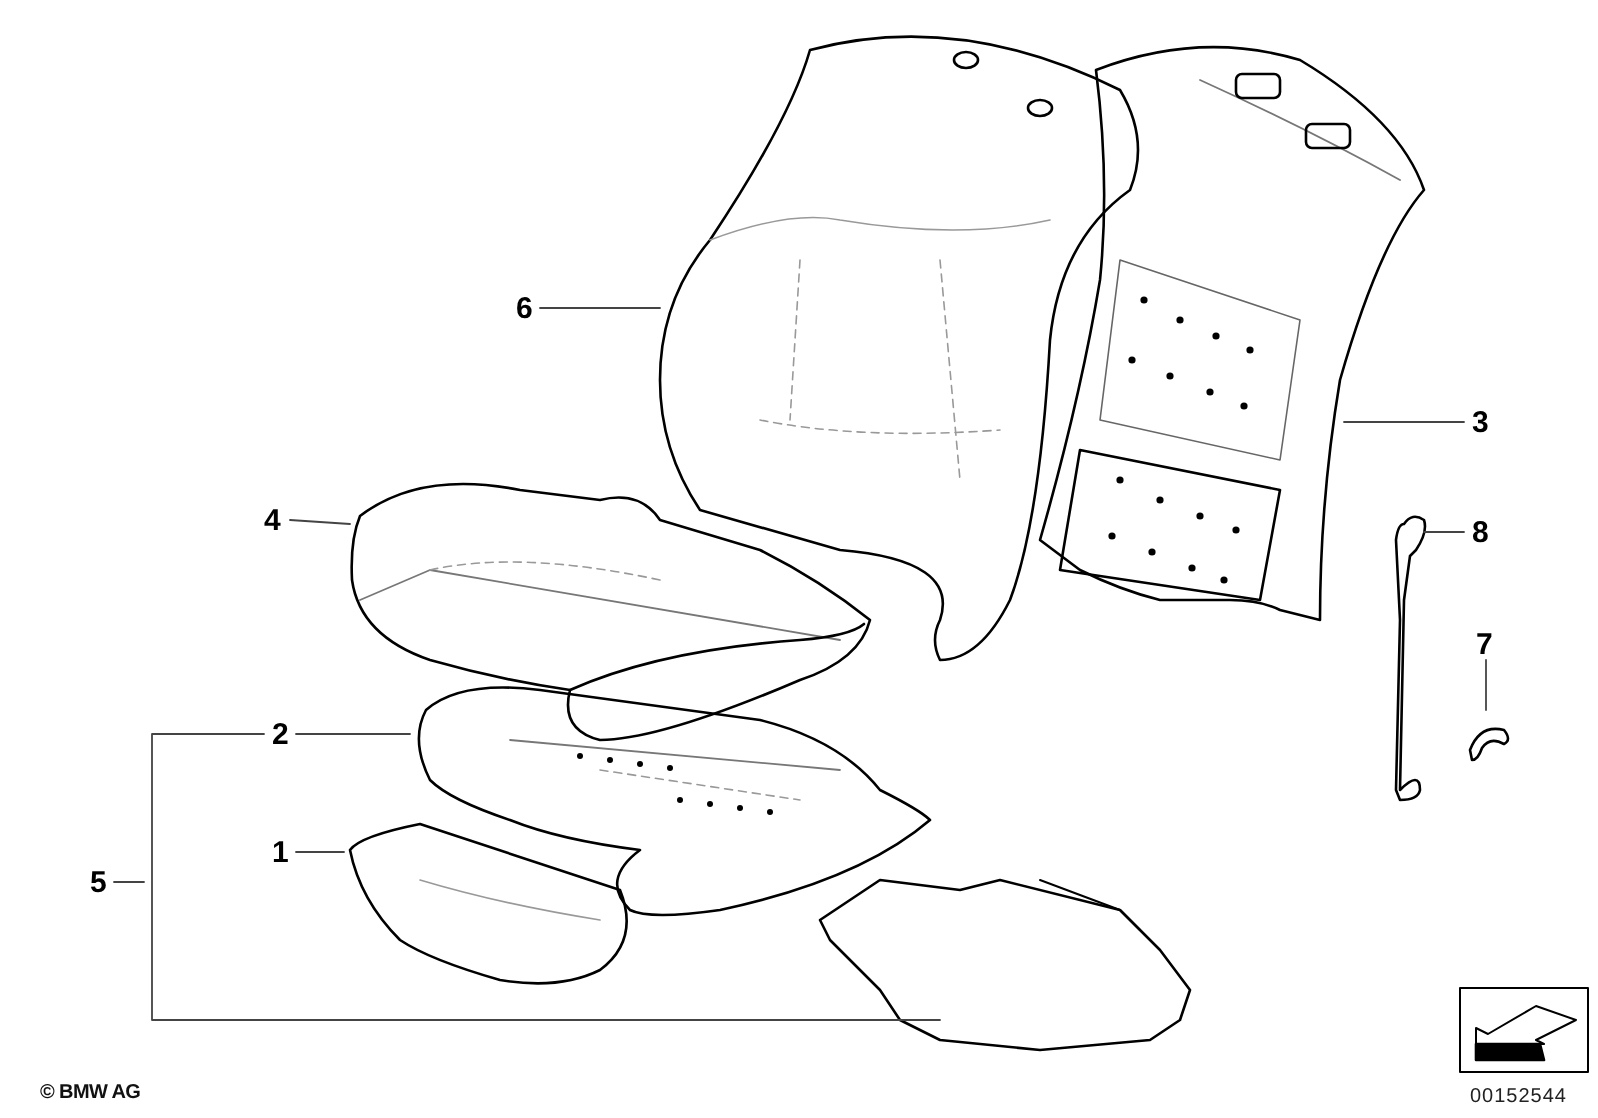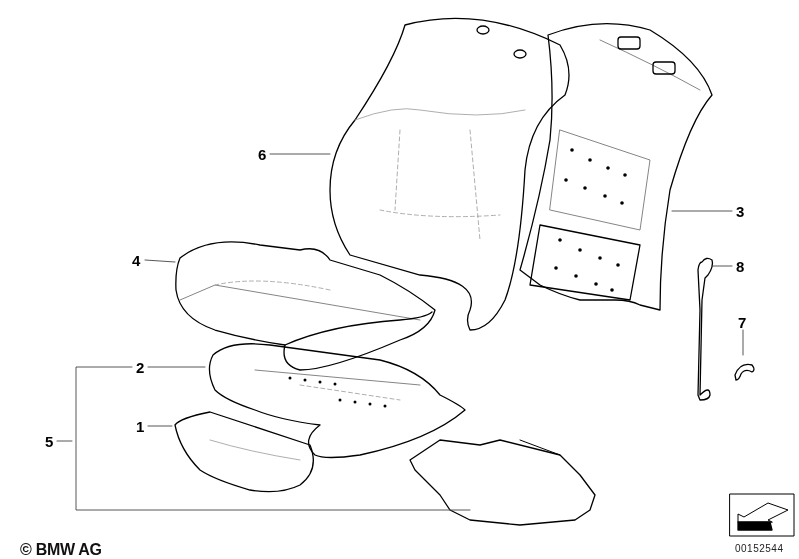--- a/index.html
+++ b/index.html
@@ -1,19 +1,19 @@
 <!DOCTYPE html>
 <html><head>
 <meta charset="utf-8">
 <style>
   html, body { margin: 0; padding: 0; background: #ffffff; }
   body { width: 799px; height: 559px; position: relative; overflow: hidden; font-family: "Liberation Sans", sans-serif; }
   .canvas { position: absolute; left: 0; top: 0; width: 799px; height: 559px; }
   .callout { position: absolute; font-weight: bold; font-size: 15px; color: #000; line-height: 1; }
-  .copyright { position: absolute; left: 20px; top: 541px; font-size: 16px; font-weight: bold; color: #111; letter-spacing: -0.3px; }
+  .copyright { position: absolute; left: 20px; top: 541px; font-size: 10px; font-weight: bold; color: #111; letter-spacing: -0.3px; }
   .refnum { position: absolute; left: 735px; top: 543px; font-size: 10px; color: #222; letter-spacing: 0.5px; }
 </style>
 </head>
 <body>
 
 <svg class="canvas" viewBox="0 0 799 559" xmlns="http://www.w3.org/2000/svg">
   <g fill="none" stroke="#000" stroke-width="1.3" stroke-linejoin="round" stroke-linecap="round">
 
     <g>
       <path d="M405 25 Q480 5 560 45 Q575 70 565 95 Q530 120 525 170 Q520 260 505 300 Q490 330 470 330 Q465 320 470 310 Q480 280 420 275 Q385 265 350 255 Q330 225 330 190 Q330 150 355 120 Q395 60 405 25 Z"></path>

